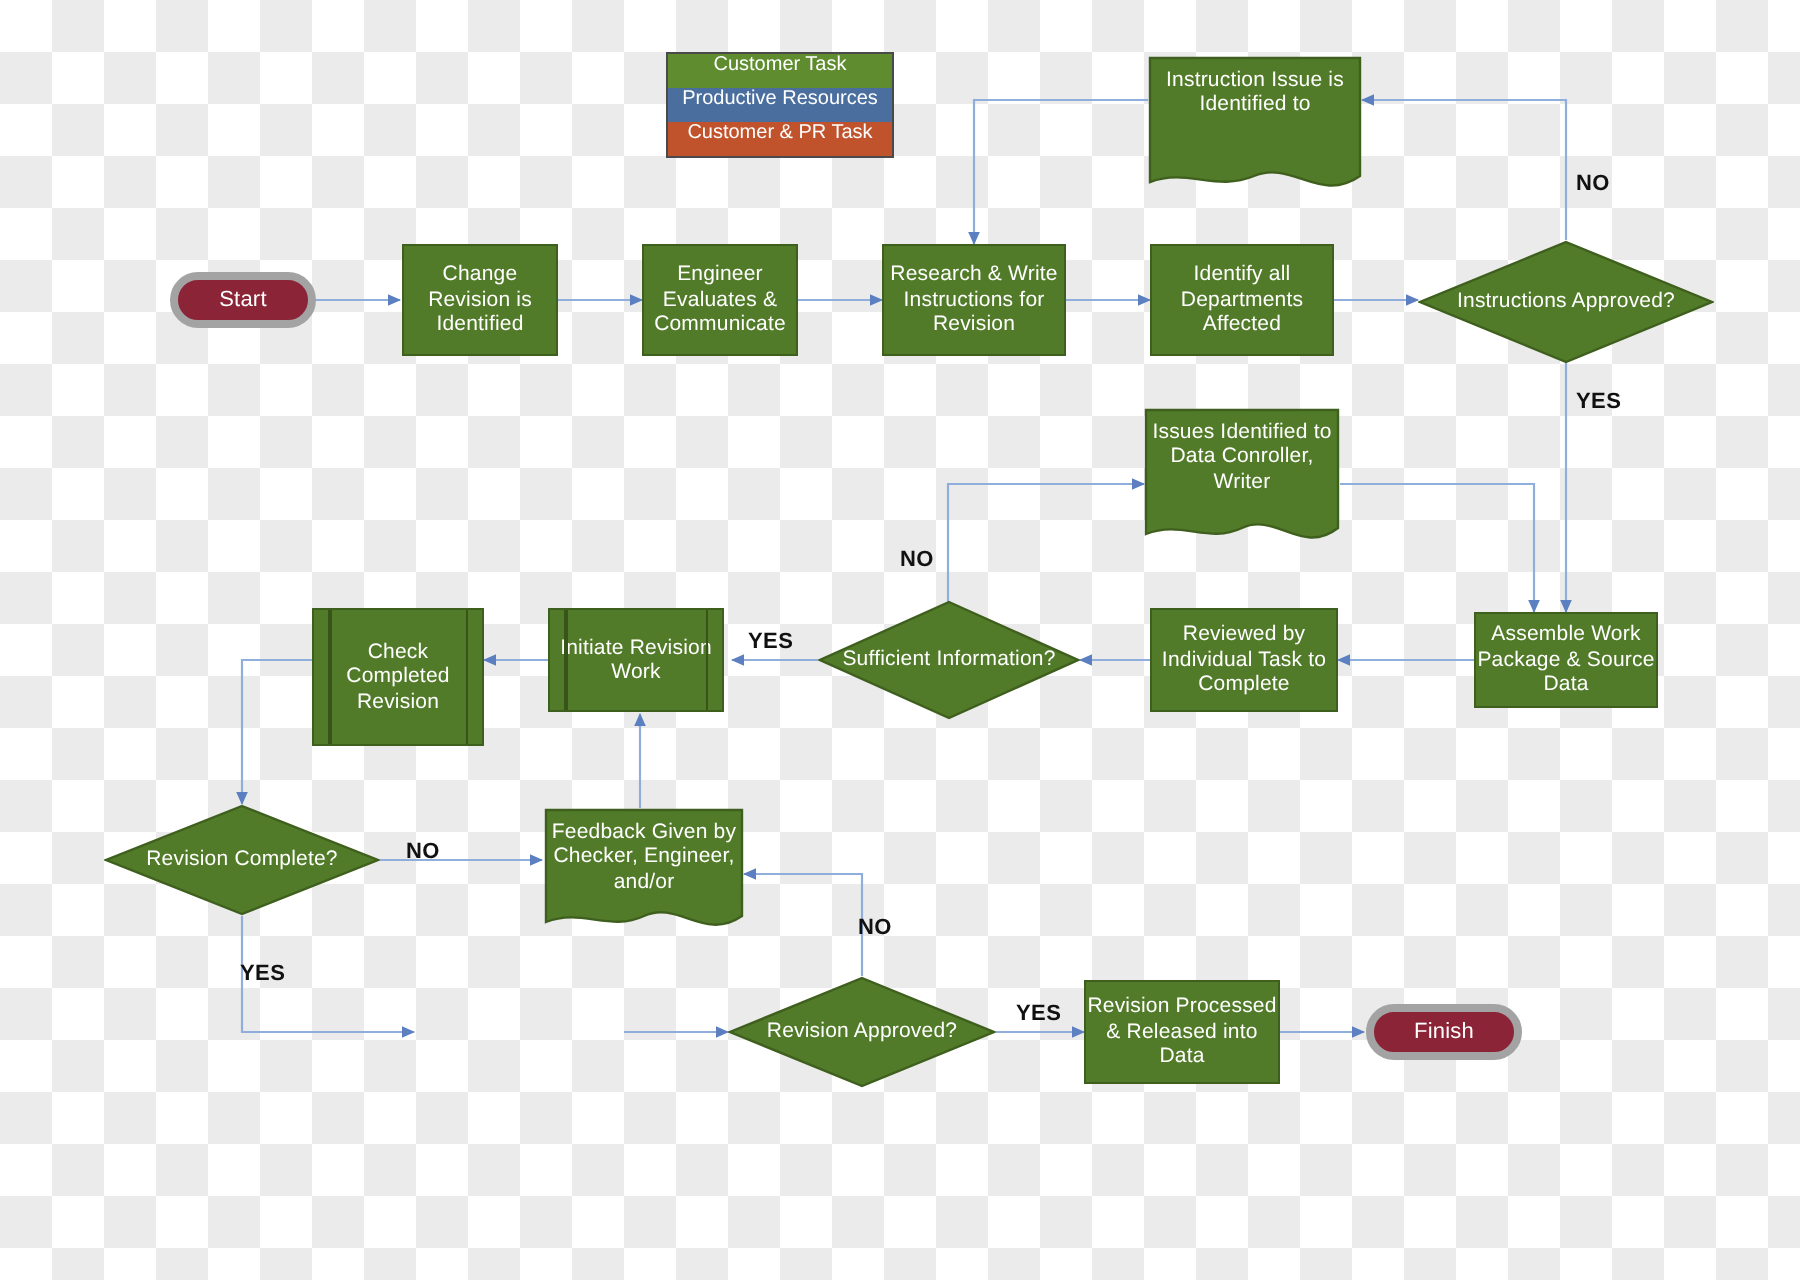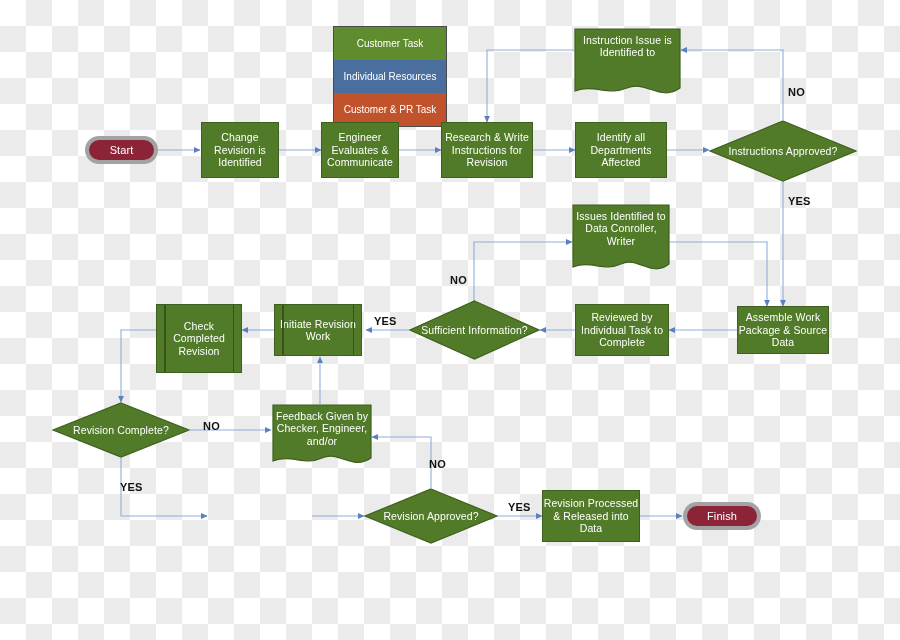--- a/index.html
+++ b/index.html
@@ -70,21 +70,21 @@
     font-weight:bold;
     color:#111;
     letter-spacing:.2px;
     white-space:nowrap;
   }
 
   
   #legend{position:absolute;left:333px;top:26px;width:114px;
           border:1px solid #4a4a4a;box-sizing:border-box;}
   #legend .lrow{
-    height:33px;display:flex;align-items:center;justify-content:center;
+    height:17px;display:flex;align-items:flex-start;justify-content:center;
     color:#ffffff;font-size:10px;
   }
   #legend .l0{background:#5E8C2E;}
   #legend .l1{background:#4A6E9E;}
   #legend .l2{background:#C0522C;}
 </style>
 </head>
 <body>
 
 <div id="checker"></div>
@@ -143,21 +143,21 @@
 
       <path d="M640,516 L682,516"></path>
     </g>
   </svg>
 
   <div id="legend">
     <div class="lrow l0">
       <span>Customer Task</span>
     </div>
     <div class="lrow l1">
-      <span>Individual Resources</span>
+      <span>Productive Resources</span>
     </div>
     <div class="lrow l2">
       <span>Customer &amp; PR Task</span>
     </div>
   </div>
 
   <div class="node term" style="left:85px;top:136px;width:73px;height:28px;">
     <span>Start</span>
   </div>
 

